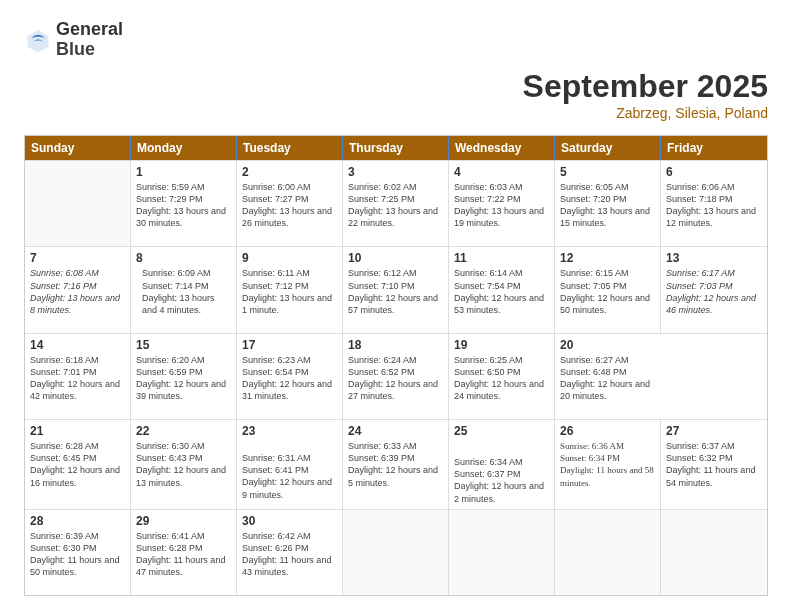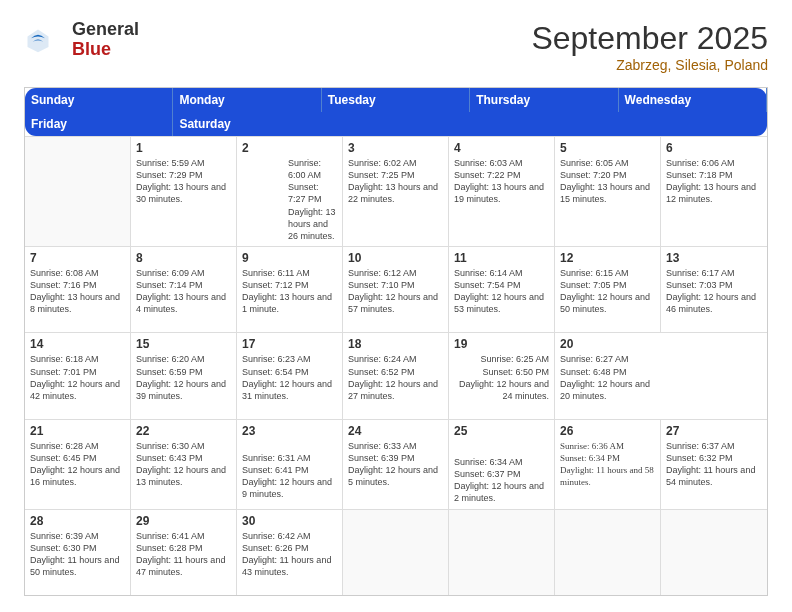--- a/index.html
+++ b/index.html
@@ -19,55 +19,55 @@
     }
     .header {
       display: flex;
       justify-content: space-between;
       align-items: flex-start;
       margin-bottom: 14px;
     }
     .logo {
       display: flex;
       align-items: center;
-      gap: 20px;
+      gap: 4px;
     }
     .logo-text {
       font-size: 18px;
       line-height: 1.1;
     }
     .logo-general { color: #333; font-weight: bold; }
-    .logo-blue { color: #b91c1c; font-weight: bold; }
+    .logo-blue { color: #404040; font-weight: bold; }
     .logo-icon {
       width: 28px;
       height: 28px;
     }
     .title-block {
       text-align: right;
     }
     .month-title {
       font-size: 32px;
-      font-weight: normal;
+      font-weight: bold;
       color: #333;
+      margin-top: 48px;
     }
     .subtitle {
       font-size: 14px;
       color: #a16207;
     }
     .calendar {
       flex: 1;
       display: flex;
       flex-direction: column;
       border: 1px solid #ccc;
     }
     .cal-header {
       display: grid;
-      grid-template-columns: repeat(5, 1fr);
-      background: #1d4ed8;
-      border-radius: 11px;
+      grid-template-columns: repeat(7, 1fr);
+      background: #a16207;
     }
     .cal-header-cell {
       color: #fff;
       font-size: 12px;
       font-weight: bold;
       padding: 5px 6px;
       border-right: 1px solid #5080cf;
     }
     .cal-header-cell:last-child { border-right: none; }
     .cal-body {
@@ -126,35 +126,35 @@
     </div>
   </div>
 
   <div class="calendar">
     <div class="cal-header" id="cal-header">
         <div class="cal-header-cell">Sunday</div>
         <div class="cal-header-cell">Monday</div>
         <div class="cal-header-cell">Tuesday</div>
         <div class="cal-header-cell">Thursday</div>
         <div class="cal-header-cell">Wednesday</div>
+        <div class="cal-header-cell">Saturday</div>
         <div class="cal-header-cell">Friday</div>
-        <div class="cal-header-cell">Saturday</div>
       </div>
     <div class="cal-body" id="cal-body">
         <div class="cal-row">
           <div class="cal-cell empty"></div>
           <div class="cal-cell">
             <div class="day-num">1</div>
             <div class="day-info" style="white-space: pre-line;">Sunrise: 5:59 AM
 Sunset: 7:29 PM
 Daylight: 13 hours and 30 minutes.</div>
           </div>
           <div class="cal-cell">
             <div class="day-num">2</div>
-            <div class="day-info" style="white-space: pre-line; margin-left: 46px;">Sunrise: 6:00 AM
+            <div class="day-info" style="white-space: pre-line;">Sunrise: 6:00 AM
 Sunset: 7:27 PM
 Daylight: 13 hours and 26 minutes.</div>
           </div>
           <div class="cal-cell">
             <div class="day-num">3</div>
             <div class="day-info" style="white-space: pre-line;">Sunrise: 6:02 AM
 Sunset: 7:25 PM
 Daylight: 13 hours and 22 minutes.</div>
           </div>
           <div class="cal-cell">
@@ -172,27 +172,27 @@
           <div class="cal-cell">
             <div class="day-num">6</div>
             <div class="day-info" style="white-space: pre-line;">Sunrise: 6:06 AM
 Sunset: 7:18 PM
 Daylight: 13 hours and 12 minutes.</div>
           </div>
         </div>
         <div class="cal-row">
           <div class="cal-cell">
             <div class="day-num">7</div>
-            <div class="day-info" style="white-space: pre-line;">Sunrise: 6:08 AM
+            <div class="day-info" style="white-space: pre-line; font-style: italic;">Sunrise: 6:08 AM
 Sunset: 7:16 PM
 Daylight: 13 hours and 8 minutes.</div>
           </div>
           <div class="cal-cell">
             <div class="day-num">8</div>
-            <div class="day-info" style="white-space: pre-line;">Sunrise: 6:09 AM
+            <div class="day-info" style="white-space: pre-line; margin-left: 6px;">Sunrise: 6:09 AM
 Sunset: 7:14 PM
 Daylight: 13 hours and 4 minutes.</div>
           </div>
           <div class="cal-cell">
             <div class="day-num">9</div>
             <div class="day-info" style="white-space: pre-line;">Sunrise: 6:11 AM
 Sunset: 7:12 PM
 Daylight: 13 hours and 1 minute.</div>
           </div>
           <div class="cal-cell">
@@ -208,21 +208,21 @@
 Daylight: 12 hours and 53 minutes.</div>
           </div>
           <div class="cal-cell">
             <div class="day-num">12</div>
             <div class="day-info" style="white-space: pre-line;">Sunrise: 6:15 AM
 Sunset: 7:05 PM
 Daylight: 12 hours and 50 minutes.</div>
           </div>
           <div class="cal-cell">
             <div class="day-num">13</div>
-            <div class="day-info" style="white-space: pre-line;">Sunrise: 6:17 AM
+            <div class="day-info" style="white-space: pre-line; font-style: italic;">Sunrise: 6:17 AM
 Sunset: 7:03 PM
 Daylight: 12 hours and 46 minutes.</div>
           </div>
         </div>
         <div class="cal-row">
           <div class="cal-cell">
             <div class="day-num">14</div>
             <div class="day-info" style="white-space: pre-line;">Sunrise: 6:18 AM
 Sunset: 7:01 PM
 Daylight: 12 hours and 42 minutes.</div>
@@ -240,21 +240,21 @@
 Daylight: 12 hours and 31 minutes.</div>
           </div>
           <div class="cal-cell">
             <div class="day-num">18</div>
             <div class="day-info" style="white-space: pre-line;">Sunrise: 6:24 AM
 Sunset: 6:52 PM
 Daylight: 12 hours and 27 minutes.</div>
           </div>
           <div class="cal-cell">
             <div class="day-num">19</div>
-            <div class="day-info" style="white-space: pre-line; text-align: right;">Sunrise: 6:25 AM
+            <div class="day-info" style="white-space: pre-line;">Sunrise: 6:25 AM
 Sunset: 6:50 PM
 Daylight: 12 hours and 24 minutes.</div>
           </div>
           <div class="cal-cell">
             <div class="day-num">20</div>
             <div class="day-info" style="white-space: pre-line;">Sunrise: 6:27 AM
 Sunset: 6:48 PM
 Daylight: 12 hours and 20 minutes.</div>
           </div>
         </div>

